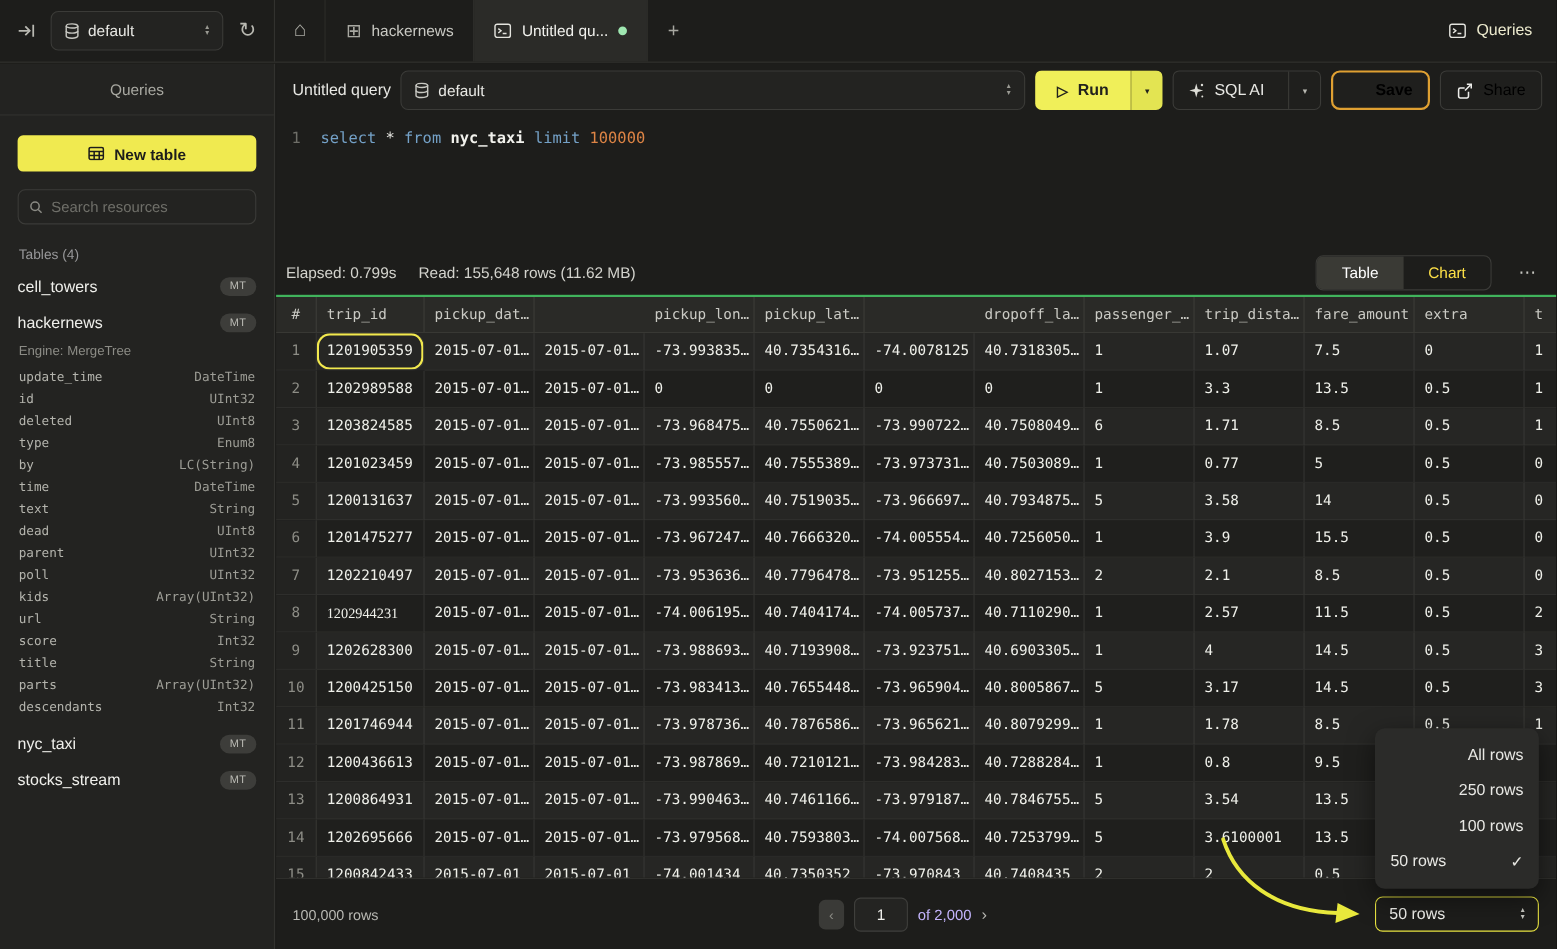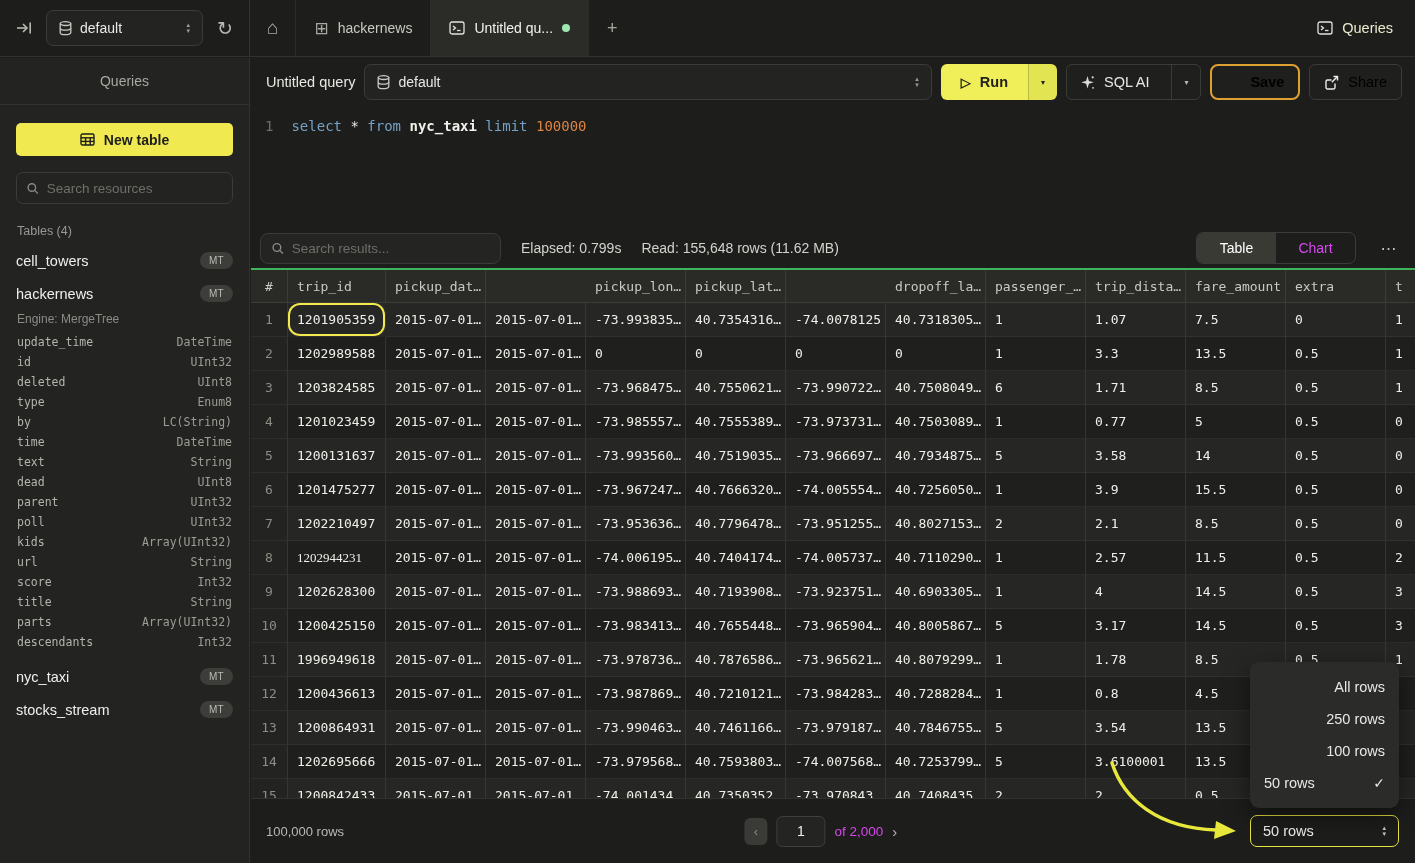--- a/index.html
+++ b/index.html
@@ -62,21 +62,21 @@
   .code .pl { color:#e9e9e4; }
   .code .tb { color:#f1f1ec; font-weight:bold; }
   .code .nu { color:#dd8445; }
 
   .results-toolbar { height:40px; display:flex; align-items:center; padding:0 13px 0 9px; gap:20px; }
   .res-search { width:241px; height:31px; background:#242422; border:1px solid #3a3a37; border-radius:8px; display:flex; align-items:center; gap:8px; padding:0 11px; }
   .res-search input { background:transparent; border:none; outline:none; color:#d8d8d2; font-size:13.5px; width:100%; font-family:"Liberation Sans",sans-serif; }
   .res-search input::placeholder { color:#6f6f69; }
   .stat { font-size:14px; color:#d3d3cd; }
   .view-toggle { margin-left:auto; display:flex; height:32px; border:1px solid #3b3b38; border-radius:7px; overflow:hidden; }
-  .view-seg { width:79px; display:flex; align-items:center; justify-content:center; font-size:14px; color:#d946ef; cursor:pointer; background:transparent; border:none; }
+  .view-seg { width:79px; display:flex; align-items:center; justify-content:center; font-size:14px; color:#fde047; cursor:pointer; background:transparent; border:none; }
   .view-seg.active { background:#3a3a35; color:#ffffff; }
   .more-btn { width:26px; color:#c6c6c0; font-size:16px; background:none; border:none; cursor:pointer; letter-spacing:1px; }
 
   
   .table-area { flex:1; overflow:hidden; border-top:2px solid #40b35c; position:relative; font-family:"DejaVu Sans Mono",monospace; font-size:13px; }
   .t-head { display:flex; height:33px; background:#2a2a27; border-bottom:1px solid #3c3c38; }
   .t-head .th { display:flex; align-items:center; padding:0 9px; color:#cacac4; border-right:1px solid #3c3c38; overflow:hidden; white-space:nowrap; flex:none; cursor:pointer; }
   .t-head .th.num { justify-content:center; padding:0; }
   .t-row { display:flex; height:34px; }
   .t-row:nth-child(odd) { background:#262624; }
@@ -84,21 +84,21 @@
   .td { display:flex; align-items:center; padding:0 9px; border-right:1px solid rgba(70,70,66,.55); border-bottom:1px solid rgba(70,70,66,.35); color:#eff0ea; overflow:hidden; white-space:nowrap; flex:none; cursor:pointer; }
   .td.num { justify-content:center; padding:0; color:#8d8d86; background:#232321; cursor:default; }
   .td.sel { box-shadow:inset 0 0 0 2px #f2e94e; border-radius:12px; }
 
   
   .bottom-bar { height:65px; border-top:1px solid #32322f; background:#1d1d1b; display:flex; align-items:center; padding:0 17px 0 15px; position:relative; }
   .total-rows { font-size:13px; color:#b9b9b3; }
   .pager { position:absolute; left:50%; transform:translateX(-58%); display:flex; align-items:center; gap:9px; }
   .pg-prev { width:23px; height:27px; border-radius:6px; background:#3a3a37; border:none; color:#8a8a84; font-size:13px; cursor:default; }
   .pg-input { width:49px; height:31px; background:#242422; border:1px solid #3f3f3c; border-radius:6px; color:#f0f0ec; font-size:14px; text-align:center; outline:none; font-family:"Liberation Sans",sans-serif; }
-  .pg-of { font-size:13.5px; color:#d946ef; }
+  .pg-of { font-size:13.5px; color:#c4b5fd; }
   .pg-next { background:none; border:none; color:#b9b9b3; font-size:15px; cursor:pointer; }
   .rows-select { position:absolute; right:16px; top:16px; width:149px; height:32px; border:1.5px solid #e8e341; border-radius:7px; background:#1d1d1b; color:#f0f0ec; font-size:14.5px; display:flex; align-items:center; padding:0 12px; cursor:pointer; z-index:30; }
   .rows-select .updown { color:#c9c9c3; }
 
   
   .rows-menu { position:absolute; right:16px; bottom:55px; width:149px; background:#2b2b29; border-radius:9px; padding:9px 0; box-shadow:0 8px 24px rgba(0,0,0,.5); z-index:40; }
   .rows-menu .mi { height:32px; display:flex; align-items:center; padding:0 14px; font-size:14.5px; color:#ededе9; cursor:pointer;justify-content:flex-end; }
   .rows-menu .mi .chk { margin-left:auto; color:#e9e9e3; font-size:14px; }
 
   .annot { position:absolute; inset:0; pointer-events:none; z-index:50; }
@@ -355,29 +355,20 @@
         <span class="kw">select</span>
         <span class="pl">*</span>
         <span class="kw">from</span>
         <span class="tb">nyc_taxi</span>
         <span class="kw">limit</span>
         <span class="nu">100000</span>
       </div>
     </div>
 
     <div class="results-toolbar">
-      <div class="res-search">
-        <svg class="ic" width="13" height="13" viewBox="0 0 13 13">
-            <g fill="none" stroke="#8a8a84" stroke-width="1.5">
-              <circle cx="5.4" cy="5.4" r="4.2"></circle>
-              <line x1="8.6" y1="8.6" x2="12" y2="12"></line>
-            </g>
-          </svg>
-        <input placeholder="Search results..." style="">
-      </div>
       <span class="stat">Elapsed: 0.799s</span>
       <span class="stat">Read: 155,648 rows (11.62 MB)</span>
       <div class="view-toggle">
         <button class="view-seg active">Table</button>
         <button class="view-seg">Chart</button>
       </div>
       <button class="more-btn">⋯</button>
     </div>
 
     <div class="table-area">
@@ -542,21 +533,21 @@
             <div class="td" style="width: 100px;">-73.965904…</div>
             <div class="td" style="width: 100px;">40.8005867…</div>
             <div class="td" style="width: 100px;">5</div>
             <div class="td" style="width: 100px;">3.17</div>
             <div class="td" style="width: 100px;">14.5</div>
             <div class="td" style="width: 100px;">0.5</div>
             <div class="td" style="width: 31px;">3</div>
           </div>
           <div class="t-row">
             <div class="td num" style="width: 37px;">11</div>
-            <div class="td" style="width: 98px;">1996949618</div>
+            <div class="td" style="width: 98px;">1201746944</div>
             <div class="td" style="width: 100px;">2015-07-01…</div>
             <div class="td" style="width: 100px;">2015-07-01…</div>
             <div class="td" style="width: 100px;">-73.978736…</div>
             <div class="td" style="width: 100px;">40.7876586…</div>
             <div class="td" style="width: 100px;">-73.965621…</div>
             <div class="td" style="width: 100px;">40.8079299…</div>
             <div class="td" style="width: 100px;">1</div>
             <div class="td" style="width: 100px;">1.78</div>
             <div class="td" style="width: 100px;">8.5</div>
             <div class="td" style="width: 100px;">0.5</div>
@@ -566,21 +557,21 @@
             <div class="td num" style="width: 37px;">12</div>
             <div class="td" style="width: 98px;">1200436613</div>
             <div class="td" style="width: 100px;">2015-07-01…</div>
             <div class="td" style="width: 100px;">2015-07-01…</div>
             <div class="td" style="width: 100px;">-73.987869…</div>
             <div class="td" style="width: 100px;">40.7210121…</div>
             <div class="td" style="width: 100px;">-73.984283…</div>
             <div class="td" style="width: 100px;">40.7288284…</div>
             <div class="td" style="width: 100px;">1</div>
             <div class="td" style="width: 100px;">0.8</div>
-            <div class="td" style="width: 100px;">4.5</div>
+            <div class="td" style="width: 100px;">9.5</div>
             <div class="td" style="width: 100px;"></div>
             <div class="td" style="width: 31px;"></div>
           </div>
           <div class="t-row">
             <div class="td num" style="width: 37px;">13</div>
             <div class="td" style="width: 98px;">1200864931</div>
             <div class="td" style="width: 100px;">2015-07-01…</div>
             <div class="td" style="width: 100px;">2015-07-01…</div>
             <div class="td" style="width: 100px;">-73.990463…</div>
             <div class="td" style="width: 100px;">40.7461166…</div>

